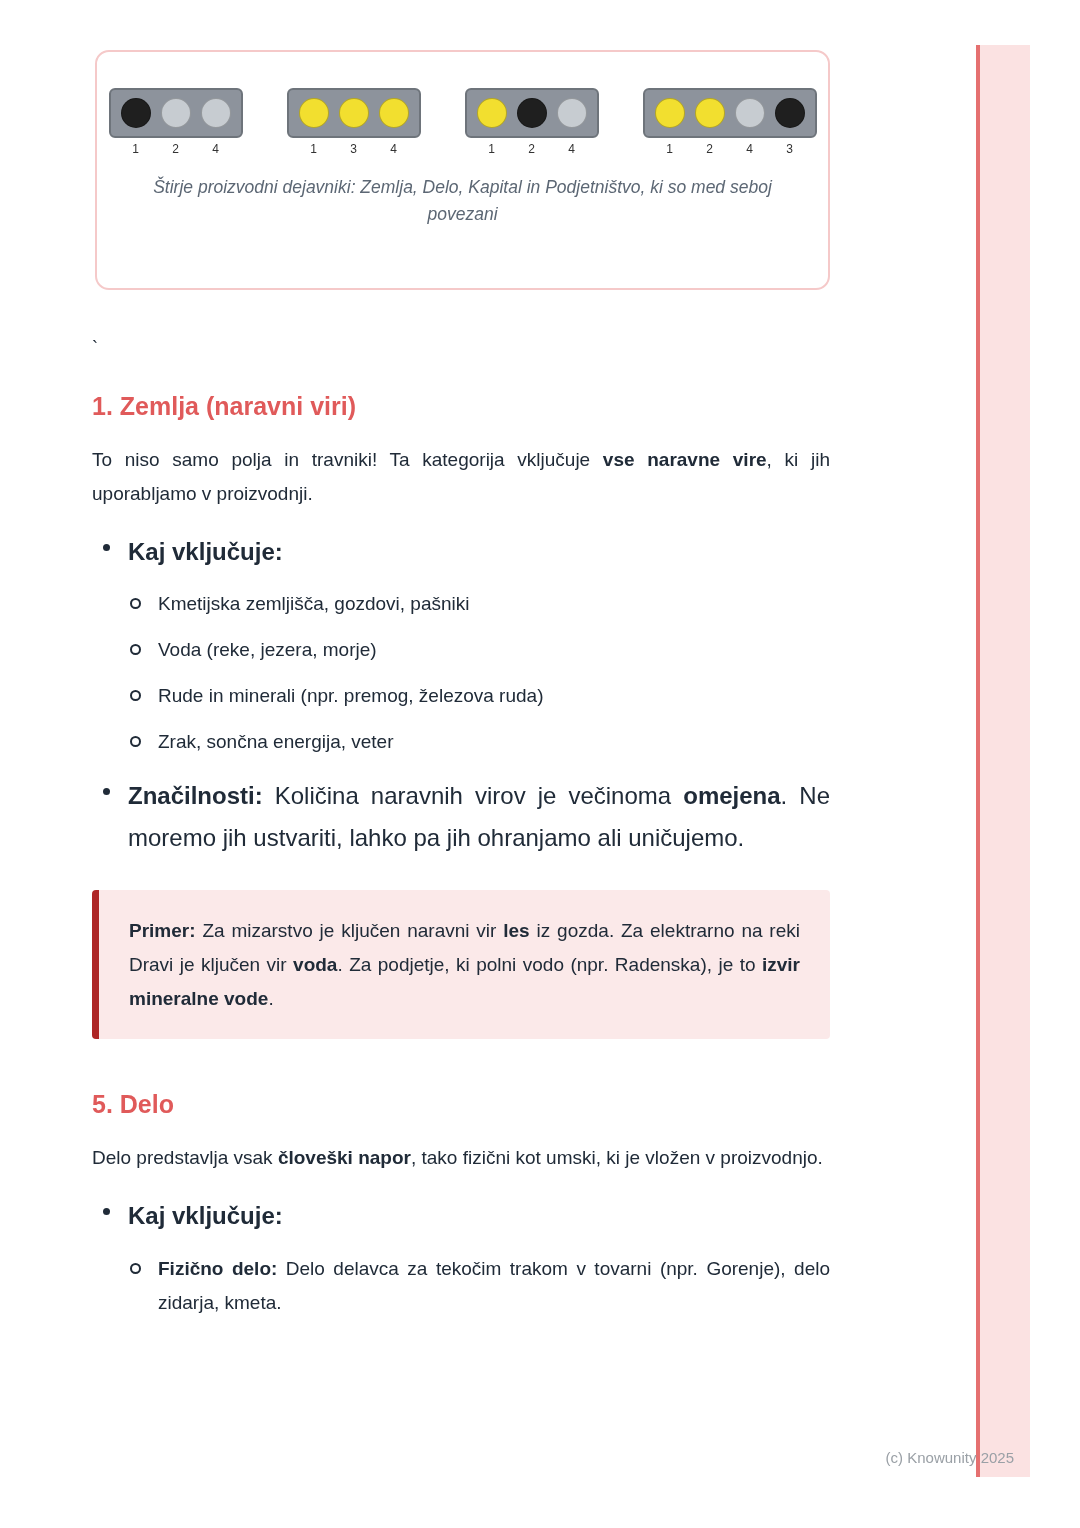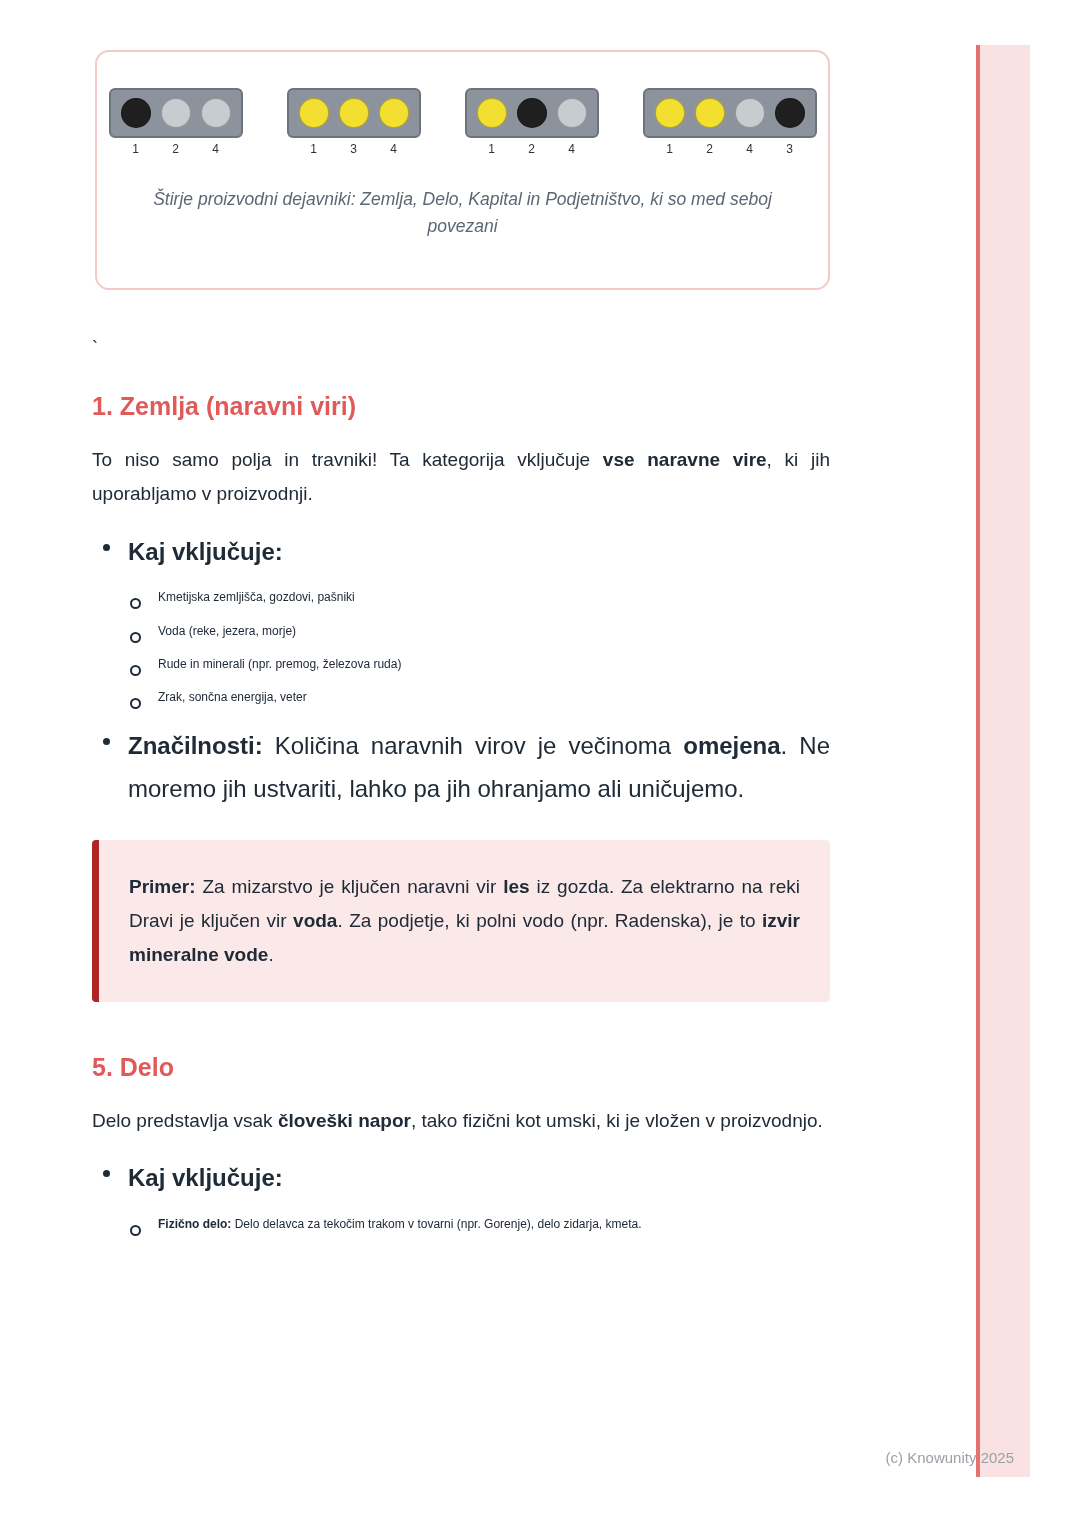--- a/index.html
+++ b/index.html
@@ -33,21 +33,21 @@
   .panels{display:flex;justify-content:center;align-items:flex-start;gap:44px;}
   .panel-wrap{display:flex;flex-direction:column;align-items:center;}
   .panel{
     background:#8d939c;border:2px solid #6e747b;border-radius:6px;
     padding:8px 10px;display:flex;gap:10px;
   }
   .light{width:30px;height:30px;border-radius:50%;display:inline-block;border:1px solid rgba(0,0,0,.25);}
   .panel-labels{display:flex;gap:10px;padding:0 10px;margin-top:4px;}
   .plabel{width:30px;text-align:center;font-size:12px;color:#333;}
   .caption{
-    max-width:640px;margin:30px auto 0;text-align:center;
+    max-width:640px;margin:18px auto 0;text-align:center;
     font-style:italic;color:var(--caption);font-size:17.5px;line-height:1.55;
   }
   .backtick{margin:48px 0 0 92px;font-size:18px;color:var(--text);}
   .heading{
     margin:32px 0 0 92px;width:738px;
     color:var(--accent);font-size:25px;font-weight:700;line-height:1.2;
   }
   .heading.second{margin-top:50px;}
   .para{
     margin:22px 0 0 92px;width:738px;
@@ -57,30 +57,30 @@
   .l1{
     position:relative;padding-left:36px;margin:16px 0 14px 0;
     font-size:24px;line-height:1.78;text-align:justify;
   }
   .l1::before{
     content:"";position:absolute;left:11px;top:13px;width:7px;height:7px;
     border-radius:50%;background:var(--text);
   }
   .l2{
     position:relative;padding-left:66px;margin:12px 0;
-    font-size:12px;line-height:1.78;text-align:justify;
+    font-size:19px;line-height:1.78;text-align:justify;
   }
   .l2::before{
     content:"";position:absolute;left:38px;top:11px;width:7px;height:7px;
     border-radius:50%;border:2px solid var(--text);background:transparent;
   }
   .callout{
     margin:30px 0 0 92px;width:738px;
     background:var(--callout_bg);border-left:7px solid var(--callout_border);
-    border-radius:4px;padding:30px 30px;
+    border-radius:4px;padding:24px 30px;
   }
   .callout-text{margin:0;font-size:19px;line-height:1.78;text-align:justify;}
   .footer{
     position:absolute;right:66px;bottom:62px;z-index:2;
     color:var(--footer);font-size:15px;
   }
   .b{font-weight:700;}
 </style>
 </head>
 <body>

